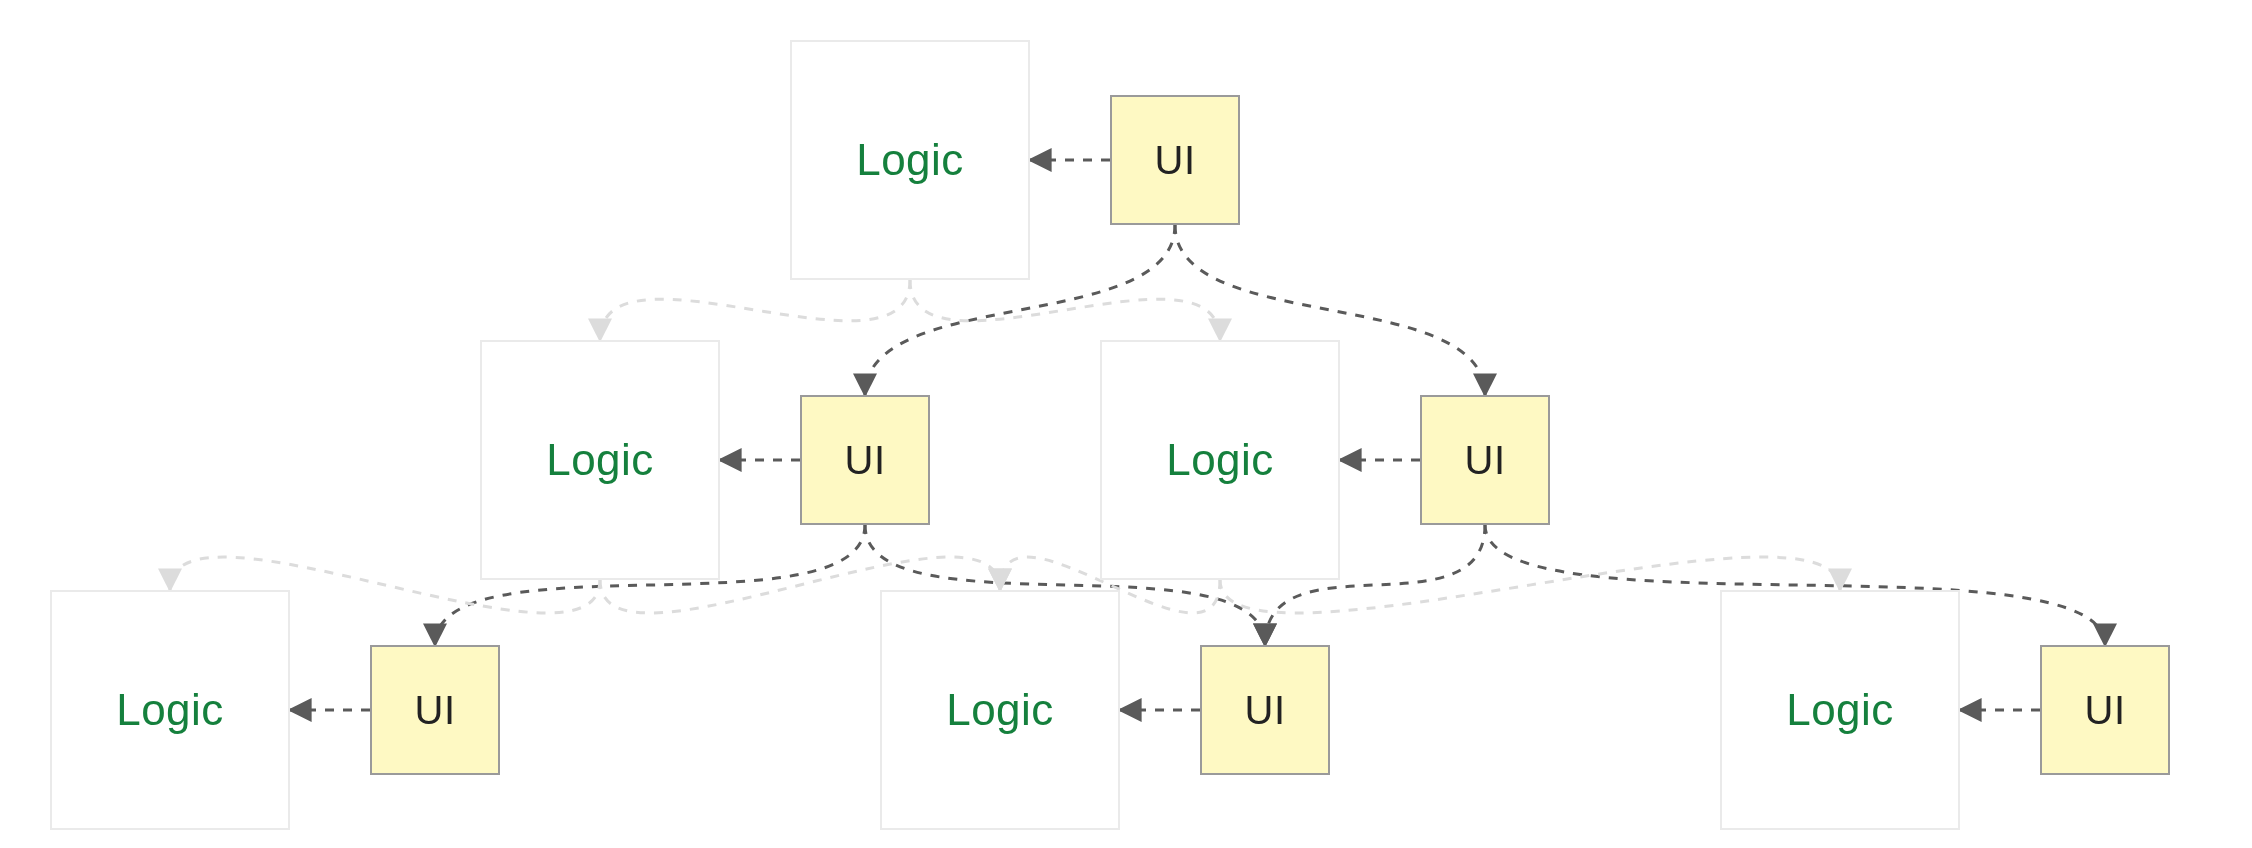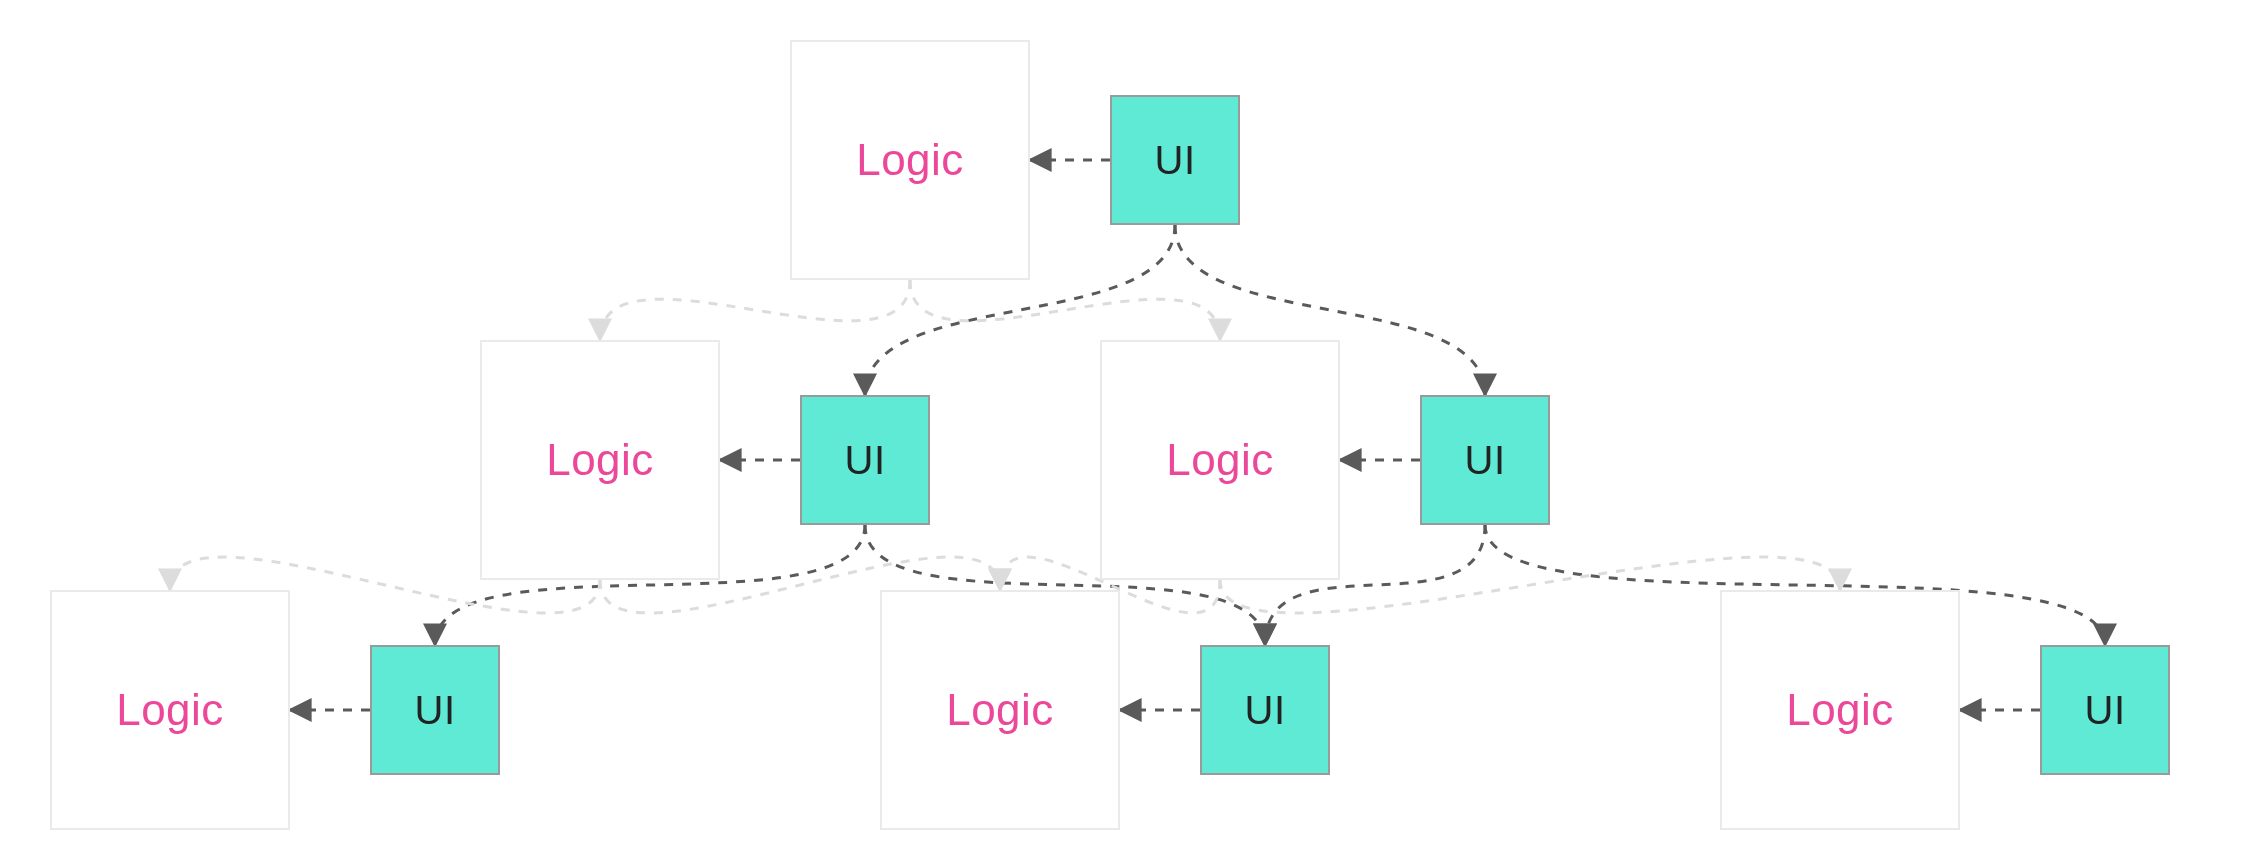--- a/index.html
+++ b/index.html
@@ -31,28 +31,28 @@
     align-items: center;
     justify-content: center;
     font-weight: 400;
     letter-spacing: 0.5px;
   }
   .node.logic {
     width: 240px;
     height: 240px;
     border: 2px solid #eaeaea;
     background: #ffffff;
-    color: #ec4899;
+    color: #15803d;
     font-size: 44px;
   }
   .node.ui {
     width: 130px;
     height: 130px;
     border: 2px solid #9a9a9a;
-    background: #5eead4;
+    background: #fef9c3;
     color: #222222;
     font-size: 40px;
   }
 </style>
 </head>
 <body>
 
 <div class="canvas">
   <svg class="edges">
     <defs>

